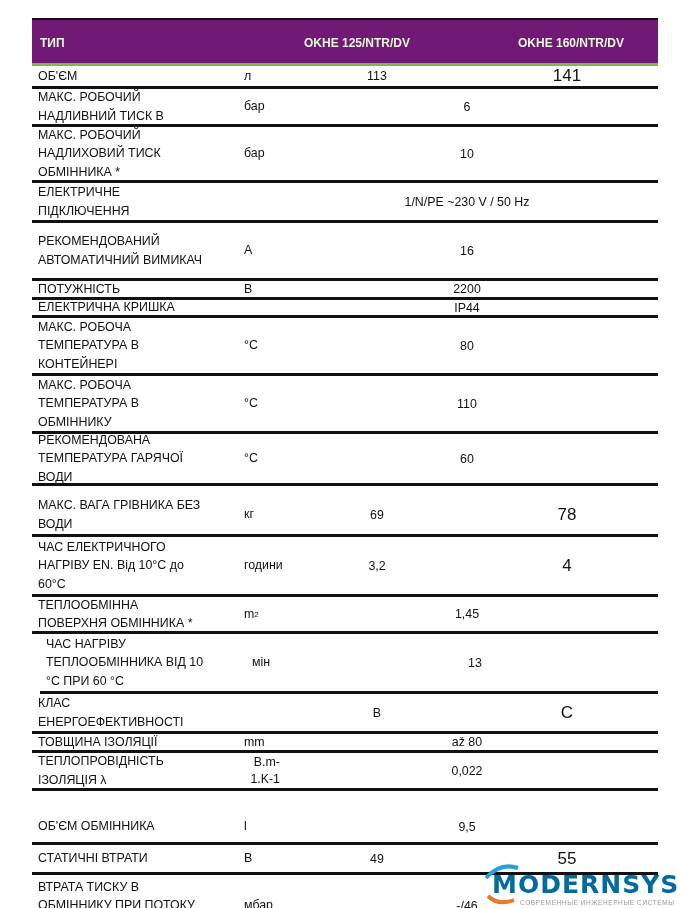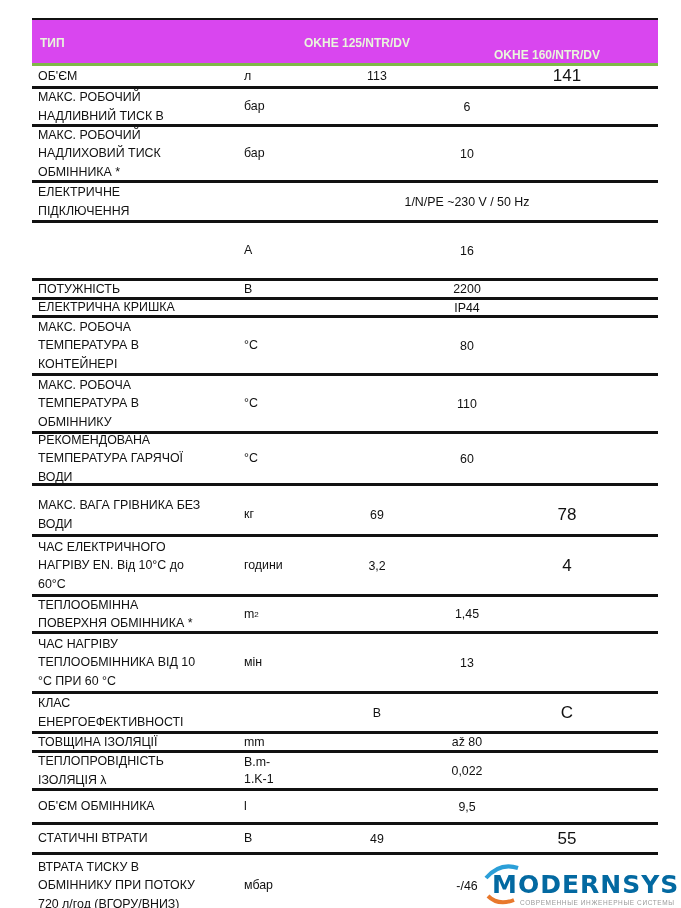--- a/index.html
+++ b/index.html
@@ -1,24 +1,24 @@
 <!DOCTYPE html>
 <html><head>
 <meta charset="utf-8">
 <style>
   html, body { margin: 0; padding: 0; background: #ffffff; }
   body { width: 681px; height: 908px; position: relative; overflow: hidden;
          font-family: "Liberation Sans", sans-serif; color: #111; }
   .table { position: absolute; left: 32px; top: 18px; width: 626px; }
-  .hdr { height: 46px; background: #d946ef; border-top: 2px solid #111; position: relative;
+  .hdr { height: 46px; background: #701a75; border-top: 2px solid #111; position: relative;
          box-shadow: inset 0 -3px 0 #7fb947; }
   .hdr span { position: absolute; top: 16px; color: #e9f6dc; font-weight: bold; font-size: 12px; }
   .hdr .c0 { left: 8px; }
   .hdr .c2 { left: 272px; }
-  .hdr .c3 { left: 462px; margin-top: 12px; }
+  .hdr .c3 { left: 486px; }
   .row { position: relative; border-bottom: 3px solid #111; box-sizing: border-box; }
   .row .name { position: absolute; left: 6px; top: 0; bottom: 0; width: 170px; display: flex; align-items: center;
                font-weight: normal; font-size: 12.4px; line-height: 18.5px; }
   .row .unit { position: absolute; left: 212px; top: 0; bottom: 0; display: flex; align-items: center; font-size: 12.4px; line-height: 17px; }
   .row .v1 { position: absolute; left: 300px; width: 90px; text-align: center; top: 0; bottom: 0; display: flex; align-items: center; justify-content: center; font-size: 12.4px; }
   .row .v2 { position: absolute; left: 490px; width: 90px; top: 0; bottom: 0; display: flex; align-items: center; justify-content: center; font-size: 17px; }
   .row .vs { position: absolute; left: 385px; width: 100px; top: 0; bottom: 0; display: flex; align-items: center; justify-content: center; font-size: 12.4px; }
   .row .vs.wide { left: 320px; width: 230px; }
   sup { font-size: 8px; }
   .logo { position: absolute; left: 478px; top: 860px; width: 203px; height: 48px; }
@@ -60,20 +60,21 @@
         <div class="vs">10</div>
       </div>
       <div class="row" style="height: 40px;">
         <div class="name">ЕЛЕКТРИЧНЕ ПІДКЛЮЧЕННЯ</div>
         <div class="unit">
           <span></span>
         </div>
         <div class="vs wide">1/N/PE ~230 V / 50 Hz</div>
       </div>
       <div class="row" style="height: 58px;">
+        <div class="name">РЕКОМЕНДОВАНИЙ АВТОМАТИЧНИЙ ВИМИКАЧ</div>
         <div class="unit">
           <span>A</span>
         </div>
         <div class="vs">16</div>
       </div>
       <div class="row" style="height: 19px;">
         <div class="name">ПОТУЖНІСТЬ</div>
         <div class="unit">
           <span>В</span>
         </div>
@@ -124,21 +125,21 @@
         <div class="v2">4</div>
       </div>
       <div class="row" style="height: 37px;">
         <div class="name">ТЕПЛООБМІННА ПОВЕРХНЯ ОБМІННИКА *</div>
         <div class="unit">
           <span>m</span>
           <sup>2</sup>
         </div>
         <div class="vs">1,45</div>
       </div>
-      <div class="row" style="height: 60px;">
+      <div class="row" style="height: 60px; margin-left: 8px;">
         <div class="name">ЧАС НАГРІВУ ТЕПЛООБМІННИКА ВІД 10 °C ПРИ 60 °C</div>
         <div class="unit">
           <span>мін</span>
         </div>
         <div class="vs">13</div>
       </div>
       <div class="row" style="height: 40px;">
         <div class="name">КЛАС ЕНЕРГОЕФЕКТИВНОСТІ</div>
         <div class="unit">
           <span></span>
@@ -149,25 +150,25 @@
       <div class="row" style="height: 19px;">
         <div class="name">ТОВЩИНА ІЗОЛЯЦІЇ</div>
         <div class="unit">
           <span>mm</span>
         </div>
         <div class="vs">až 80</div>
       </div>
       <div class="row" style="height: 38px;">
         <div class="name">ТЕПЛОПРОВІДНІСТЬ ІЗОЛЯЦІЯ λ</div>
         <div class="unit">
-          <span style="width: 36px; text-align: left; display: block;">B.m-1.K-1</span>
+          <span style="width: 36px; text-align: right; display: block;">B.m-1.K-1</span>
         </div>
         <div class="vs">0,022</div>
       </div>
-      <div class="row" style="height: 34px;">
+      <div class="row" style="height: 34px; margin-top: 20px;">
         <div class="name">ОБ'ЄМ ОБМІННИКА</div>
         <div class="unit">
           <span>l</span>
         </div>
         <div class="vs">9,5</div>
       </div>
       <div class="row" style="height: 30px;">
         <div class="name">СТАТИЧНІ ВТРАТИ</div>
         <div class="unit">
           <span>В</span>

